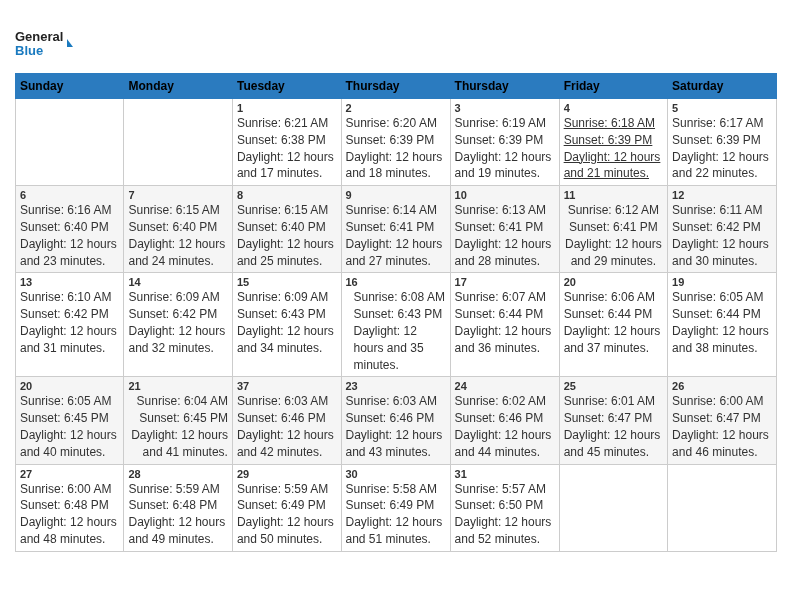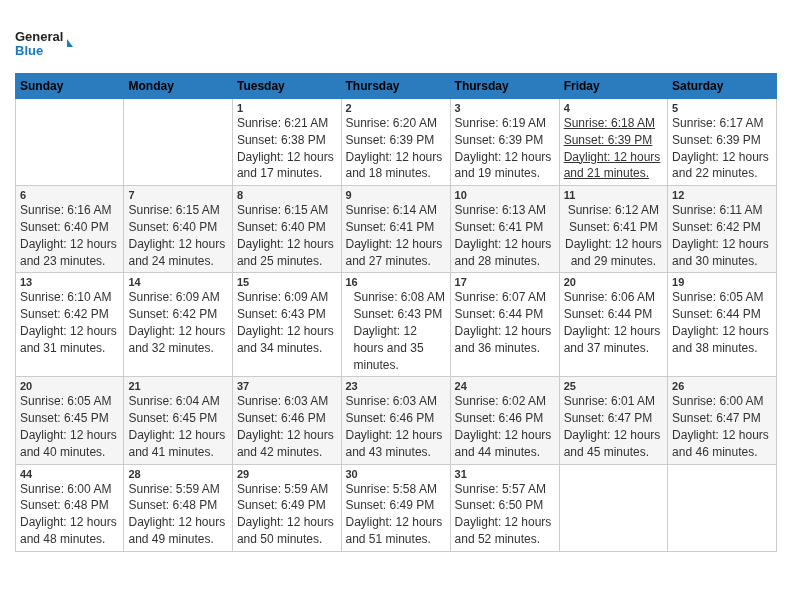--- a/index.html
+++ b/index.html
@@ -240,21 +240,21 @@
         </tr>
         <tr>
           <td>
             <span class="day-num">20</span>
             <div class="day-info" style="white-space: pre-line;">Sunrise: 6:05 AM
 Sunset: 6:45 PM
 Daylight: 12 hours and 40 minutes.</div>
           </td>
           <td>
             <span class="day-num">21</span>
-            <div class="day-info" style="white-space: pre-line;">Sunrise: 6:04 AM
+            <div class="day-info" style="white-space: pre-line; text-align: right;">Sunrise: 6:04 AM
 Sunset: 6:45 PM
 Daylight: 12 hours and 41 minutes.</div>
           </td>
           <td>
             <span class="day-num">37</span>
             <div class="day-info" style="white-space: pre-line;">Sunrise: 6:03 AM
 Sunset: 6:46 PM
 Daylight: 12 hours and 42 minutes.</div>
           </td>
           <td>
@@ -277,21 +277,21 @@
           </td>
           <td>
             <span class="day-num">26</span>
             <div class="day-info" style="white-space: pre-line;">Sunrise: 6:00 AM
 Sunset: 6:47 PM
 Daylight: 12 hours and 46 minutes.</div>
           </td>
         </tr>
         <tr>
           <td>
-            <span class="day-num">44</span>
+            <span class="day-num">27</span>
             <div class="day-info" style="white-space: pre-line;">Sunrise: 6:00 AM
 Sunset: 6:48 PM
 Daylight: 12 hours and 48 minutes.</div>
           </td>
           <td>
             <span class="day-num">28</span>
             <div class="day-info" style="white-space: pre-line;">Sunrise: 5:59 AM
 Sunset: 6:48 PM
 Daylight: 12 hours and 49 minutes.</div>
           </td>

